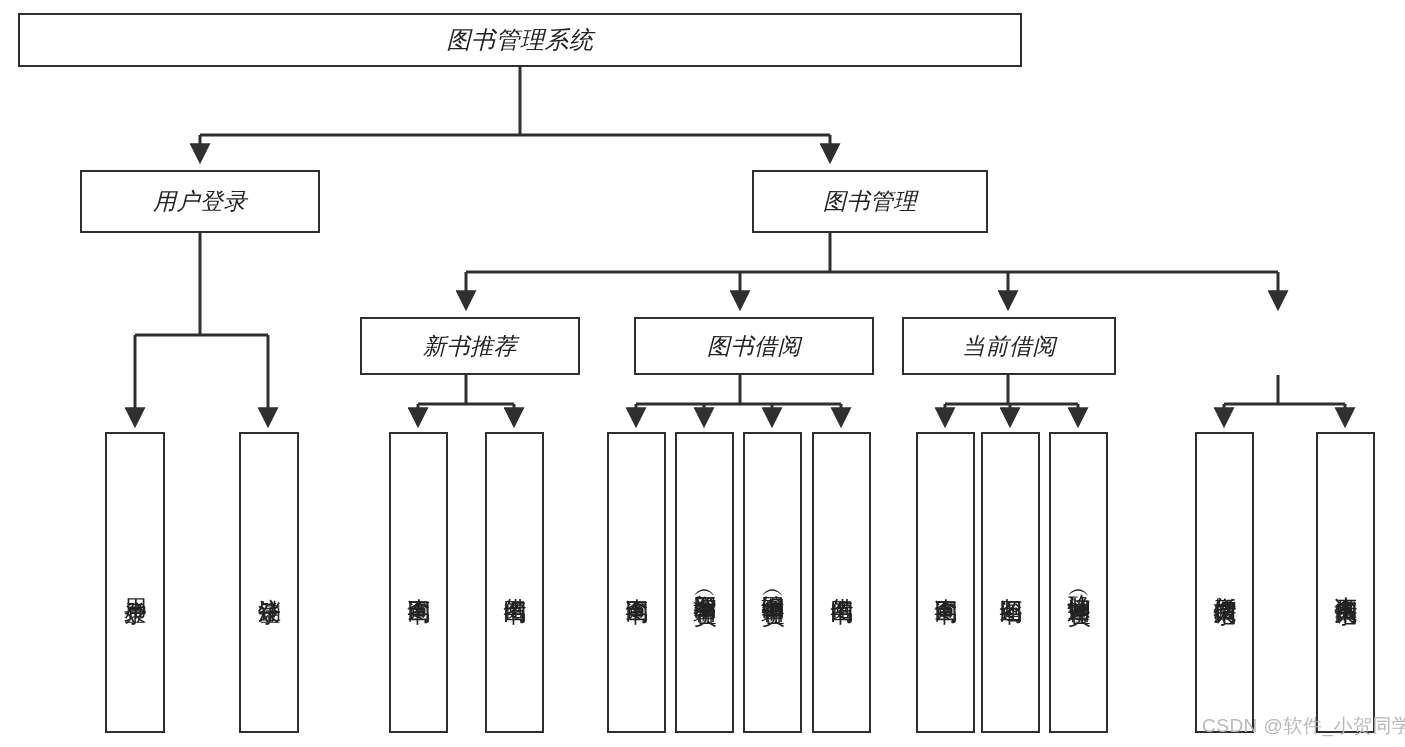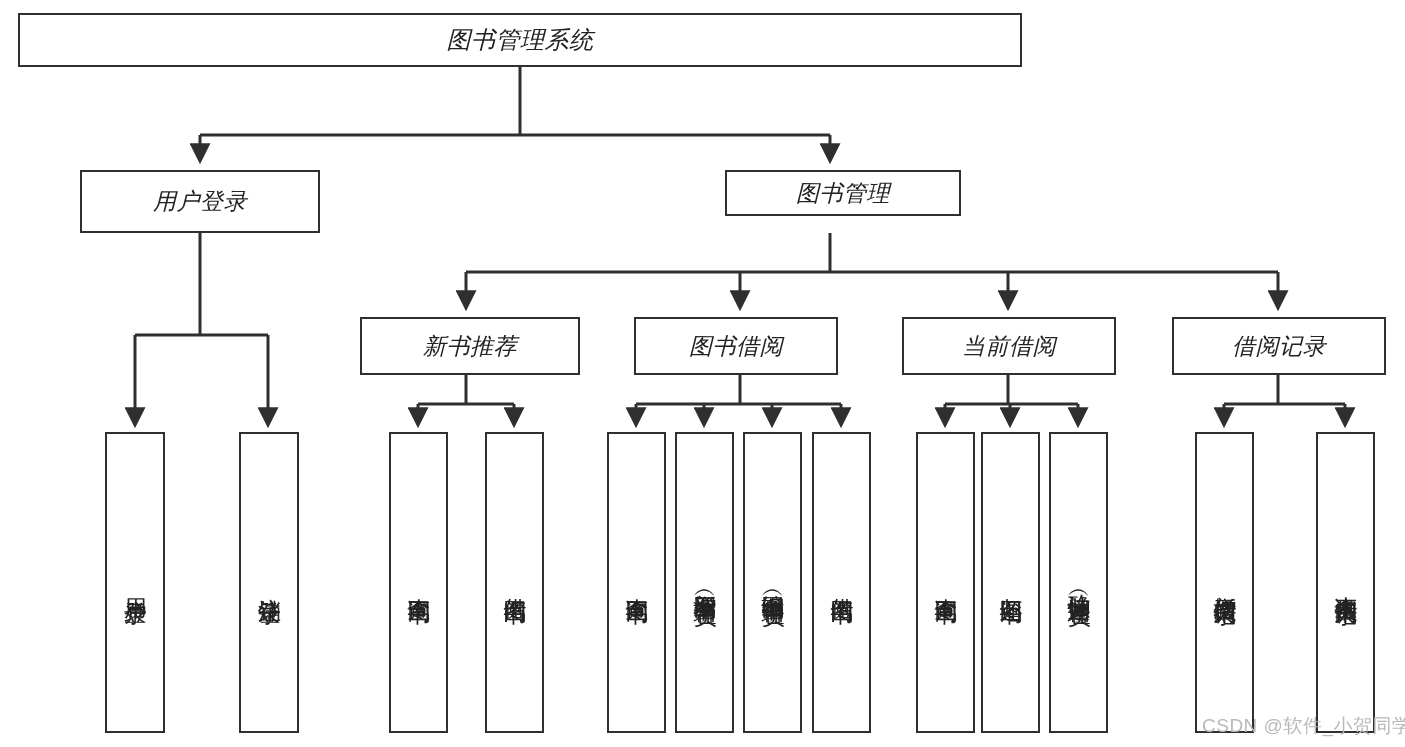--- a/index.html
+++ b/index.html
@@ -130,36 +130,33 @@
     </g>
   </svg>
 
   <div class="node horiz" id="node-root" style="left:18px; top:13px; width:1004px; height:54px;">
     <span class="lbl">图书管理系统</span>
   </div>
 
   <div class="node horiz" style="left:80px; top:170px; width:240px; height:63px;">
     <span class="lbl">用户登录</span>
   </div>
-  <div class="node horiz" style="left:725px; top:170px; width:236px; height:46px;">
+  <div class="node horiz" style="left:752px; top:170px; width:236px; height:63px;">
     <span class="lbl">图书管理</span>
   </div>
 
   <div class="node horiz" style="left:360px; top:317px; width:220px; height:58px;">
     <span class="lbl">新书推荐</span>
   </div>
-  <div class="node horiz" style="left:634px; top:317px; width:204px; height:58px;">
+  <div class="node horiz" style="left:634px; top:317px; width:240px; height:58px;">
     <span class="lbl">图书借阅</span>
   </div>
   <div class="node horiz" style="left:902px; top:317px; width:214px; height:58px;">
     <span class="lbl">当前借阅</span>
   </div>
-  <div class="node horiz" style="left:1172px; top:317px; width:214px; height:58px;">
-    <span class="lbl">借阅记录</span>
-  </div>
 
   <div class="node vert" style="left:105px; top:432px; width:60px; height:301px;">
     <span class="lbl">用户登录</span>
   </div>
   <div class="node vert" style="left:239px; top:432px; width:60px; height:301px;">
     <span class="lbl">注销登录</span>
   </div>
 
   <div class="node vert" style="left:389px; top:432px; width:59px; height:301px;">
     <span class="lbl">查询图书</span>

